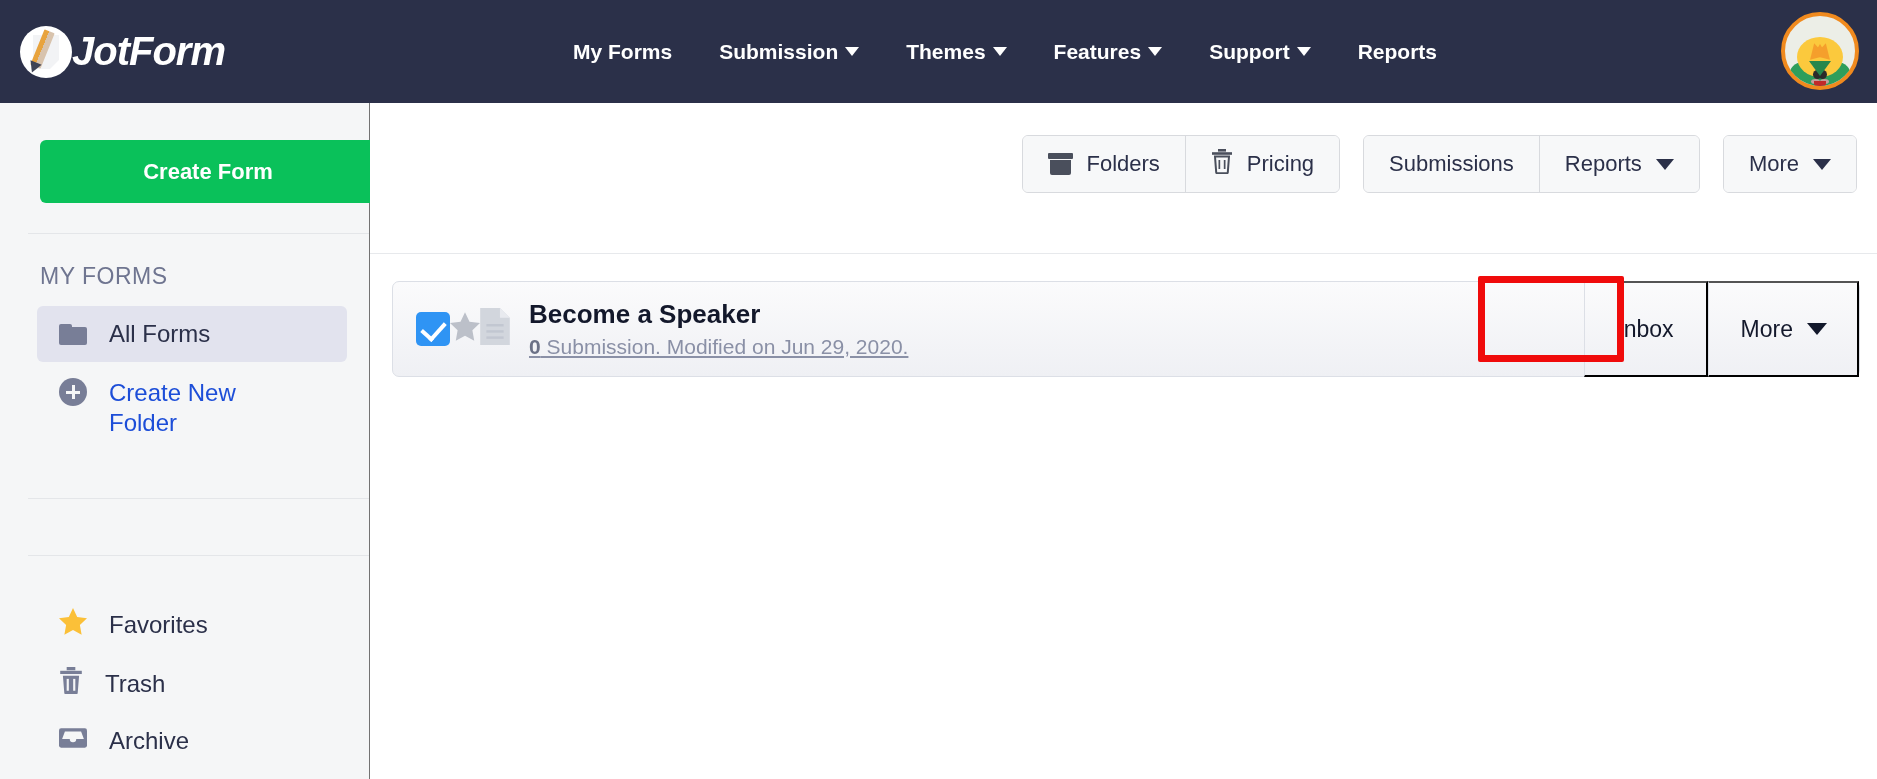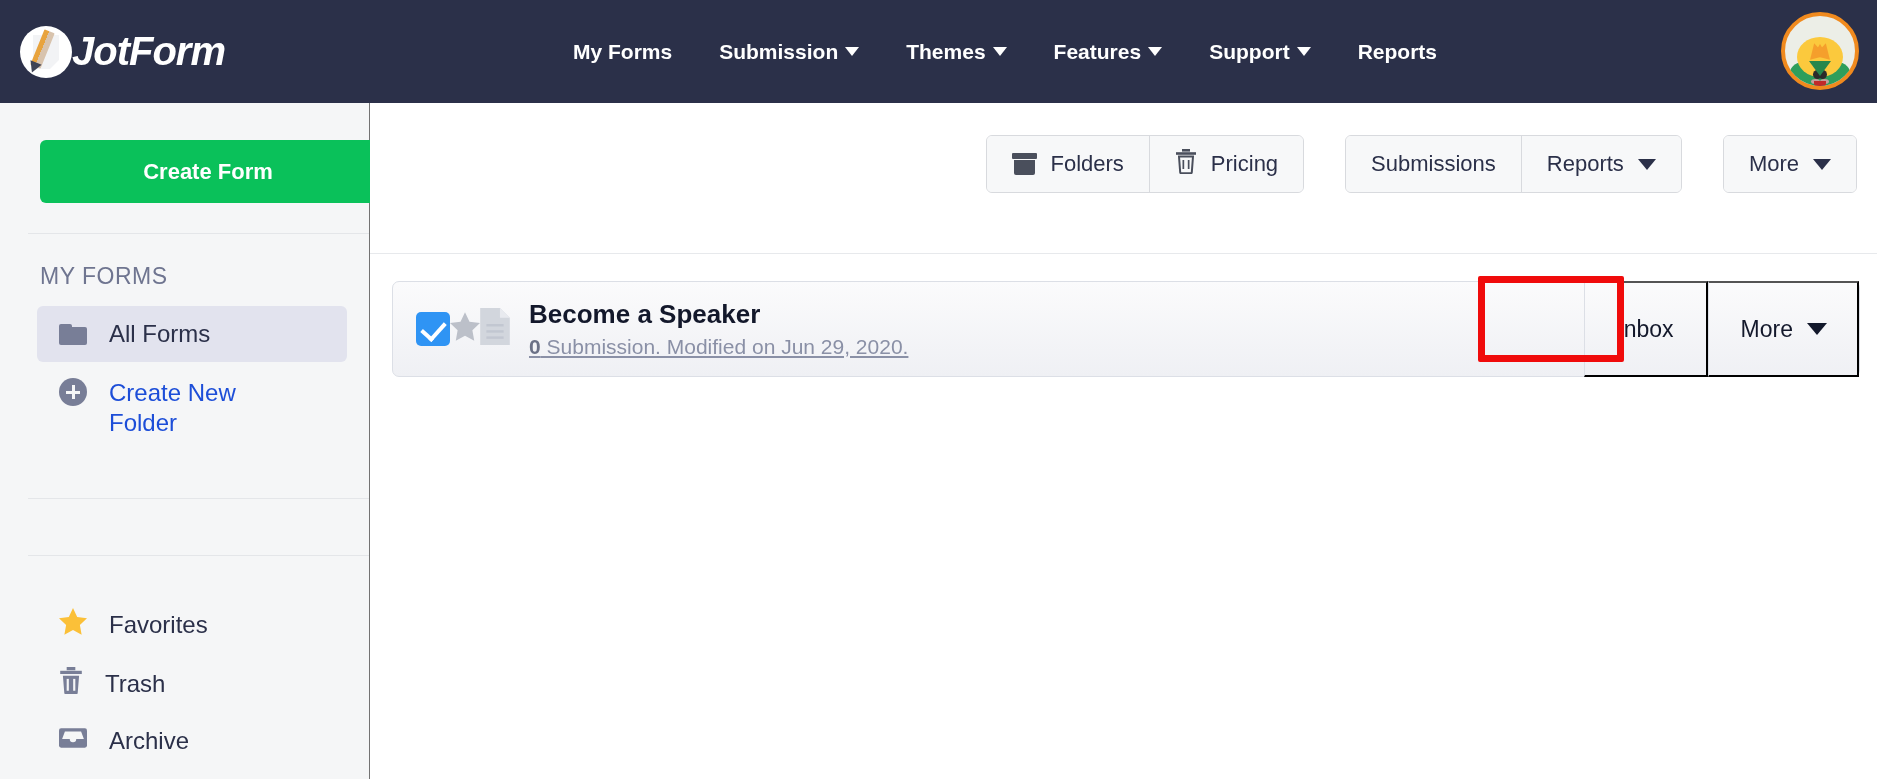--- a/index.html
+++ b/index.html
@@ -160,21 +160,21 @@
 
   .sb-gap-divider { height: 1px; background: #e4e6e9; }
 
   
   .content {
     position: absolute; left: 370px; top: 103px;
     width: 1507px; height: 676px; background: #ffffff;
   }
   .toolbar {
     position: absolute; right: 20px; top: 32px;
-    display: flex; align-items: center; gap: 41px;
+    display: flex; align-items: center; gap: 23px;
   }
   .btn-group {
     display: flex; border: 1px solid #d8dade; border-radius: 6px;
     overflow: hidden; background: #f7f8f9;
   }
   .tb-btn {
     height: 56px; padding: 0 25px;
     display: flex; align-items: center; gap: 14px;
     font-size: 22px; color: #2b3049; cursor: pointer;
     background: #f7f8f9; border: none;

